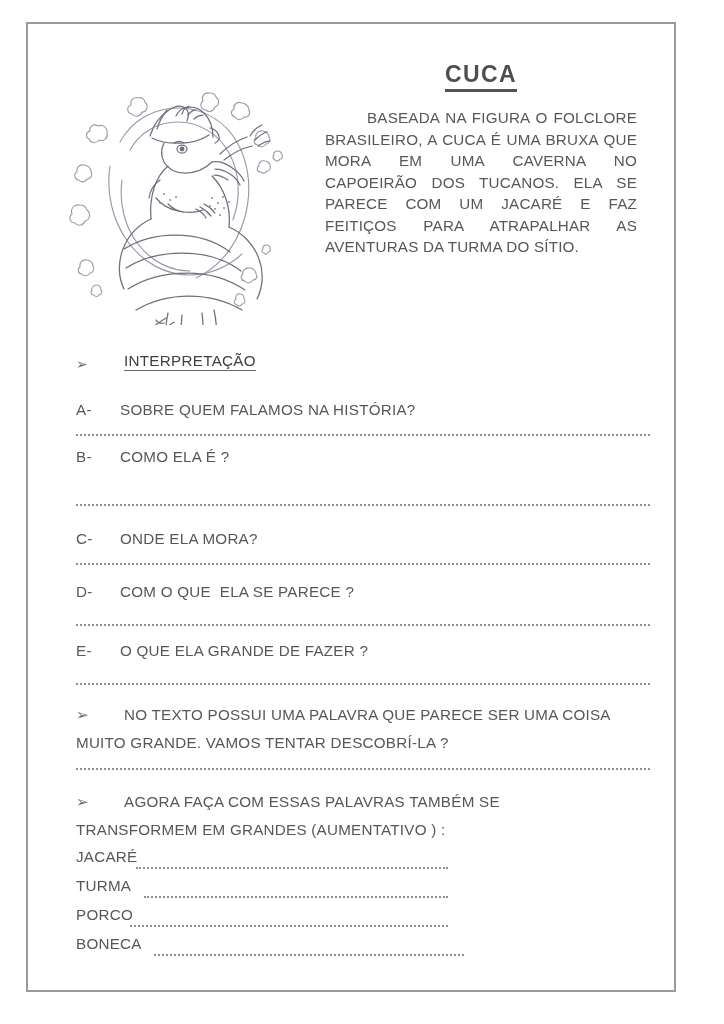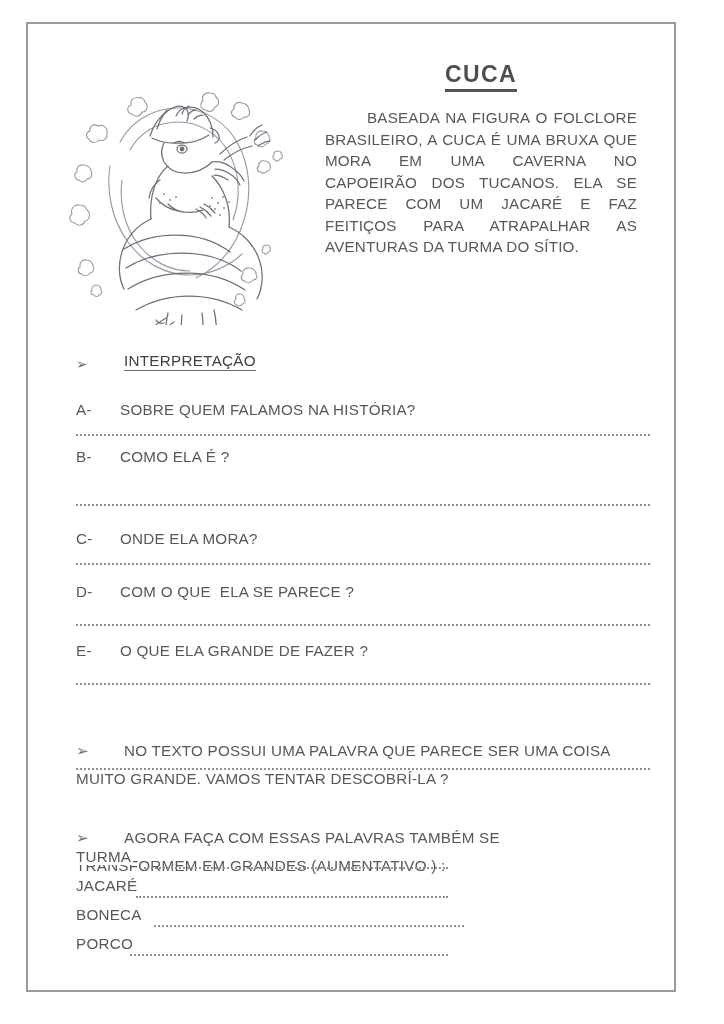--- a/index.html
+++ b/index.html
@@ -149,21 +149,20 @@
 
   
   .para-block {
     position: absolute;
     left: 48px;
     width: 582px;
     font-size: 15.2px;
     line-height: 28px;
     color: #575757;
     letter-spacing: 0.25px;
-    margin-top: 36px;
   }
   .para-block .bullet-inline {
     display: inline-block;
     width: 48px;
     color: #6a6a6a;
   }
 
   
   #word-list {
     position: absolute;
@@ -330,36 +329,36 @@
       <div class="dotted-rule" style="top:347px;"></div>
 
       <div class="para-block" style="top:365px;"><span class="bullet-inline">➢</span><span>NO TEXTO POSSUI UMA PALAVRA QUE PARECE SER UMA COISA MUITO GRANDE. VAMOS TENTAR DESCOBRÍ-LA ?</span></div>
       <div class="dotted-rule" style="top:432px;"></div>
 
       <div class="para-block" style="top:452px; width:530px;"><span class="bullet-inline">➢</span><span>AGORA FAÇA COM ESSAS PALAVRAS TAMBÉM  SE TRANSFORMEM EM GRANDES (AUMENTATIVO ) :</span></div>
 
       <div id="word-list" style="top:512px;">
 
         <div class="word-item">
+          <span class="word-rule" style="left:60px; right:28px;"></span>
+          <span class="word-label">JACARÉ</span>
+        </div>
+
+        <div class="word-item">
           <span class="word-rule" style="left:68px; right:28px;"></span>
           <span class="word-label">TURMA</span>
         </div>
 
         <div class="word-item">
-          <span class="word-rule" style="left:60px; right:28px;"></span>
-          <span class="word-label">JACARÉ</span>
+          <span class="word-rule" style="left:54px; right:28px;"></span>
+          <span class="word-label">PORCO</span>
         </div>
 
         <div class="word-item">
           <span class="word-rule" style="left:78px; right:12px;"></span>
           <span class="word-label">BONECA</span>
         </div>
 
-        <div class="word-item">
-          <span class="word-rule" style="left:54px; right:28px;"></span>
-          <span class="word-label">PORCO</span>
-        </div>
-
       </div>
 
     </div>
   </div>
 </div>
 
 </body></html>

